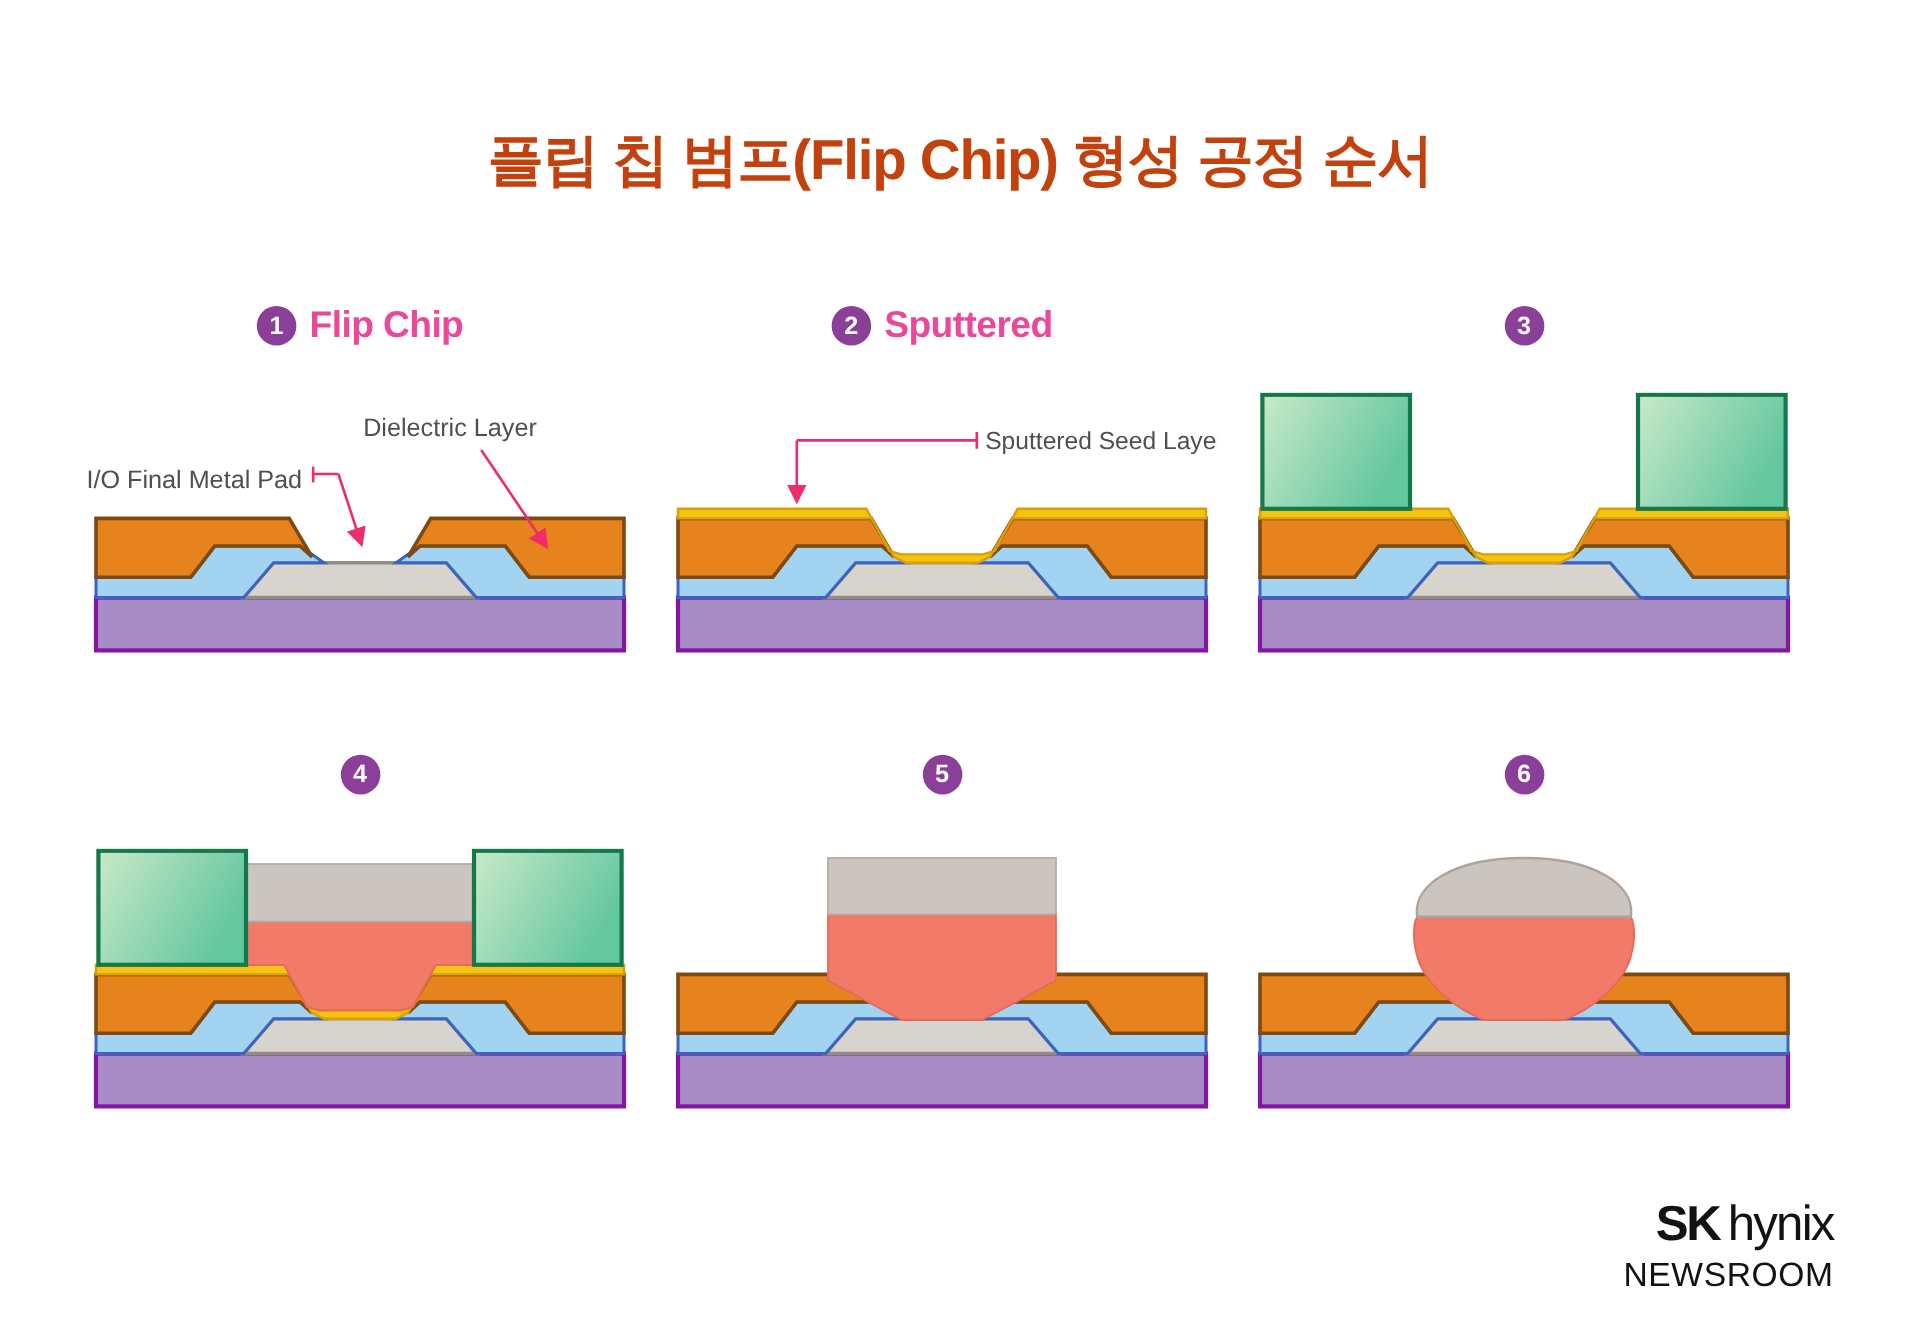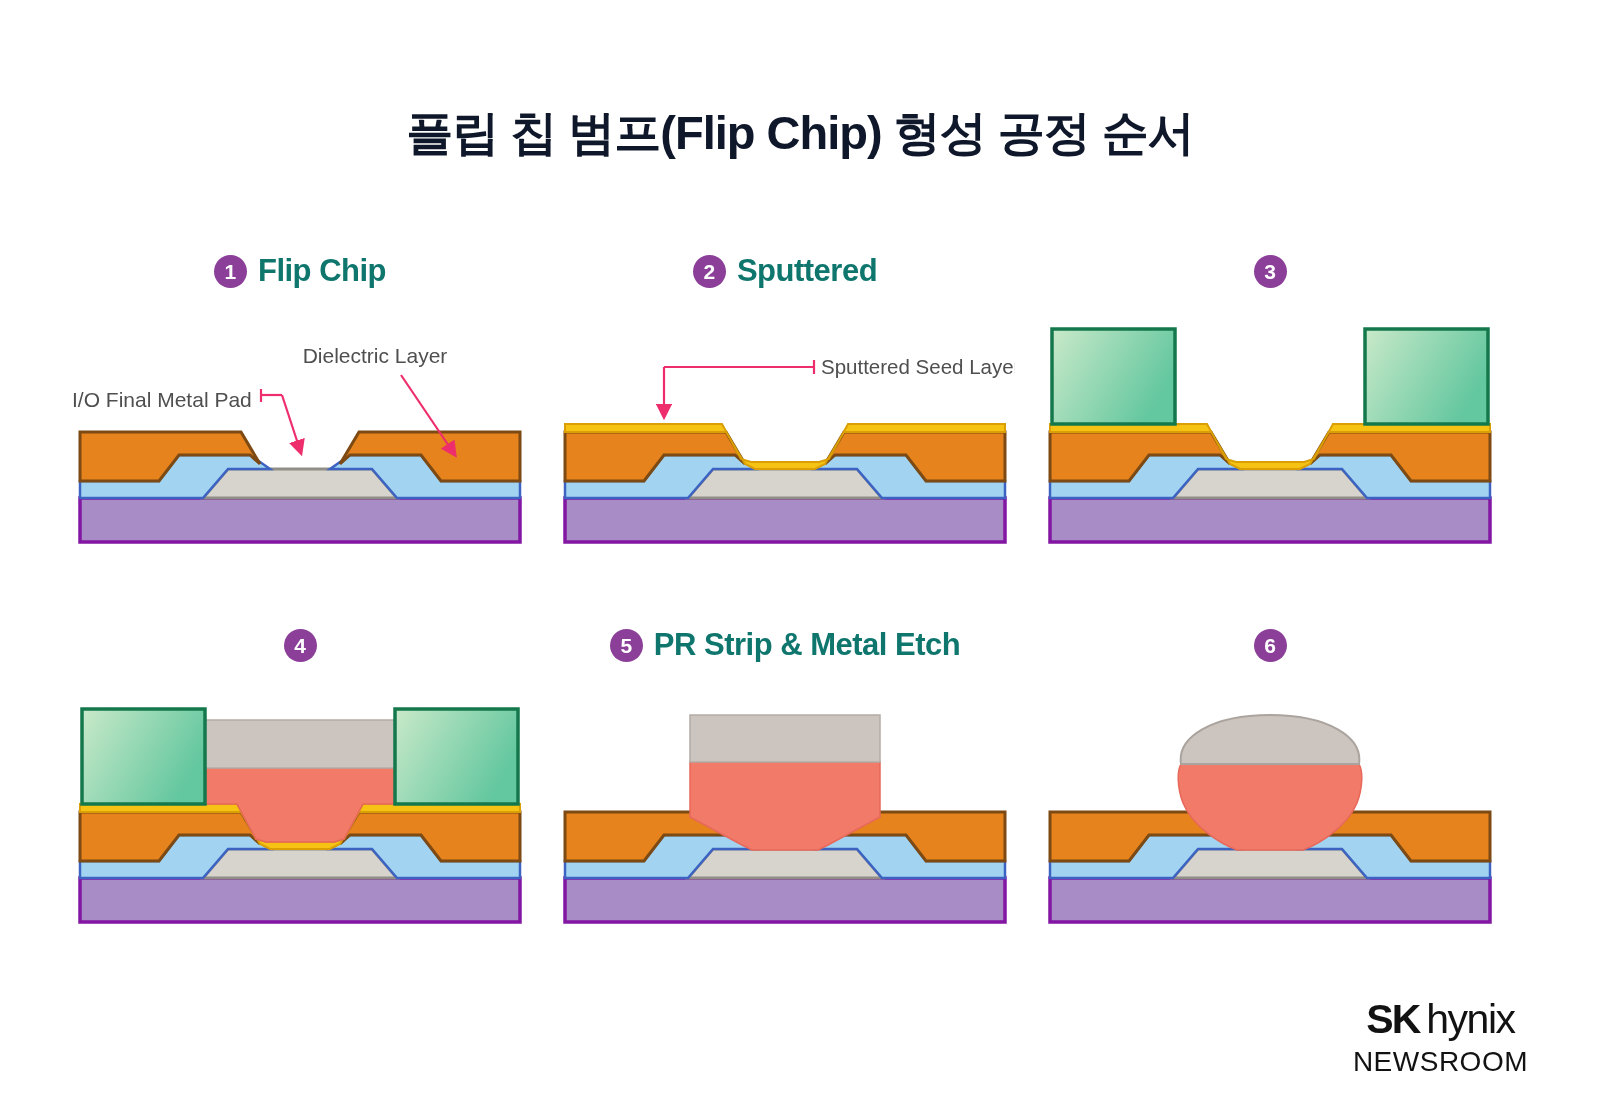--- a/index.html
+++ b/index.html
@@ -2,38 +2,38 @@
 <html><head>
 <meta charset="utf-8">
 <style>
   html,body{margin:0;padding:0;}
   body{
     width:1600px;height:1100px;background:#ffffff;position:relative;overflow:hidden;
     font-family:"Liberation Sans", sans-serif;
   }
   .title{
     position:absolute;top:102px;left:0;width:100%;text-align:center;
-    font-size:47px;font-weight:700;color:#0f172a;letter-spacing:-1px;
+    font-size:47px;font-weight:700;color:#c2410c;letter-spacing:-1px;
   }
   .panel{position:absolute;width:460px;}
   .panel-heading{
     display:flex;align-items:center;justify-content:center;gap:11px;height:46px;
   }
   .step-num{
     width:33px;height:33px;border-radius:50%;background:#8b3f98;color:#ffffff;
     font-weight:700;font-size:21px;line-height:33px;text-align:center;flex:0 0 auto;
   }
   .step-title{
-    font-size:31px;font-weight:700;color:#0f766e;letter-spacing:-0.5px;white-space:nowrap;
+    font-size:31px;font-weight:700;color:#ec4899;letter-spacing:-0.5px;white-space:nowrap;
   }
   svg.diagram{display:block;width:460px;height:220px;}
   .row1 svg.diagram{margin-top:33px;}
   .row2 svg.diagram{margin-top:39px;}
   svg text{font-family:"Liberation Sans", sans-serif;fill:#4f4f4f;}
-  .logo{position:absolute;top:998px;right:72px;text-align:center;color:#121212;}
+  .logo{position:absolute;top:998px;right:72px;text-align:right;color:#121212;}
   .logo-line1{line-height:42px;white-space:nowrap;}
   .logo .sk{font-size:41px;font-weight:800;letter-spacing:-2px;}
   .logo .hynix{font-size:41px;font-weight:500;letter-spacing:-1.5px;margin-left:7px;}
   .logo-line2{font-size:28px;font-weight:400;letter-spacing:0.5px;line-height:30px;margin-top:-2px;}
 </style>
 </head>
 <body>
 
 <svg width="0" height="0" style="position:absolute" aria-hidden="true">
   <defs>
@@ -118,21 +118,20 @@
     <use href="#seed-layer"></use>
     <polygon points="135,61 325,61 325,97 293,97 274,132 264,135 196,135 186,132 167,97 135,97" stroke="#e8685a" stroke-width="1.5" fill="#f17a69"></polygon>
     <rect x="135" y="13" width="190" height="48" stroke="#b3aca6" stroke-width="1.5" fill="#ccc5bf"></rect>
     <use href="#pr-blocks"></use>
   </svg>
 </div>
 
 <div class="panel row2" style="left:555px;top:622px">
   <div class="panel-heading">
     <span class="step-num">5</span>
-    <span class="step-title">PR Strip &amp; Metal Etch</span>
   </div>
   <svg class="diagram" viewBox="0 0 460 220">
     <use href="#stack-base"></use>
     <polygon points="135,55 325,55 325,110 273,138 263,143 197,143 187,138 135,110" stroke="#e8685a" stroke-width="1.5" fill="#f17a69"></polygon>
     <rect x="135" y="8" width="190" height="47" stroke="#b3aca6" stroke-width="1.5" fill="#ccc5bf"></rect>
   </svg>
 </div>
 
 <div class="panel row2" style="left:1040px;top:622px">
   <div class="panel-heading">

